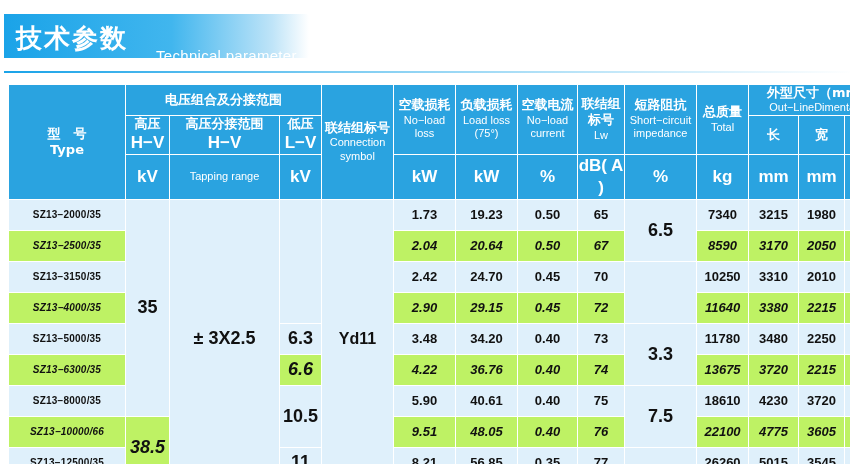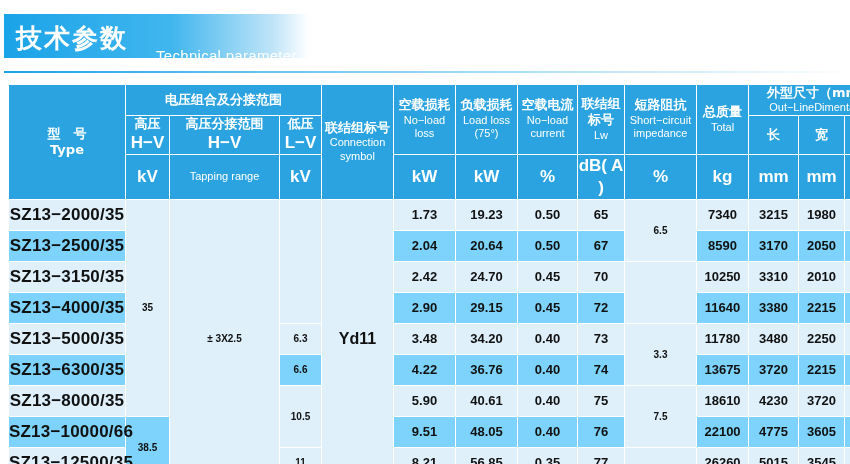--- a/index.html
+++ b/index.html
@@ -57,29 +57,29 @@
   .th-en{font-size:11px;font-weight:normal;display:block;line-height:1.25;}
   .th-unit{font-size:17px;font-weight:bold;display:block;line-height:1.3;}
   .th-sub{font-size:17px;display:block;line-height:1.25;}
 
   tbody td{
     background:#dff0fb;
     font-size:13px;
     height:30px;
     color:#111;
   }
-  tbody tr.alt td{background:#7dd3fc;}
+  tbody tr.alt td{background:#bef264;font-style:italic;}
   td.type{
-    font-size:17px;
+    font-size:10px;
     font-weight:bold;
     letter-spacing:.2px;
     color:#111;
   }
   td.num{font-weight:bold;font-size:13px;}
-  td.merged{font-weight:bold;font-size:10px;}
+  td.merged{font-weight:bold;font-size:18px;}
   td.yd11{font-weight:bold;font-size:16px;}
 </style>
 </head>
 <body>
 
 <div class="page">
 
   <div class="header">
     <div class="header-bar"></div>
     <div class="header-cn">技术参数</div>

